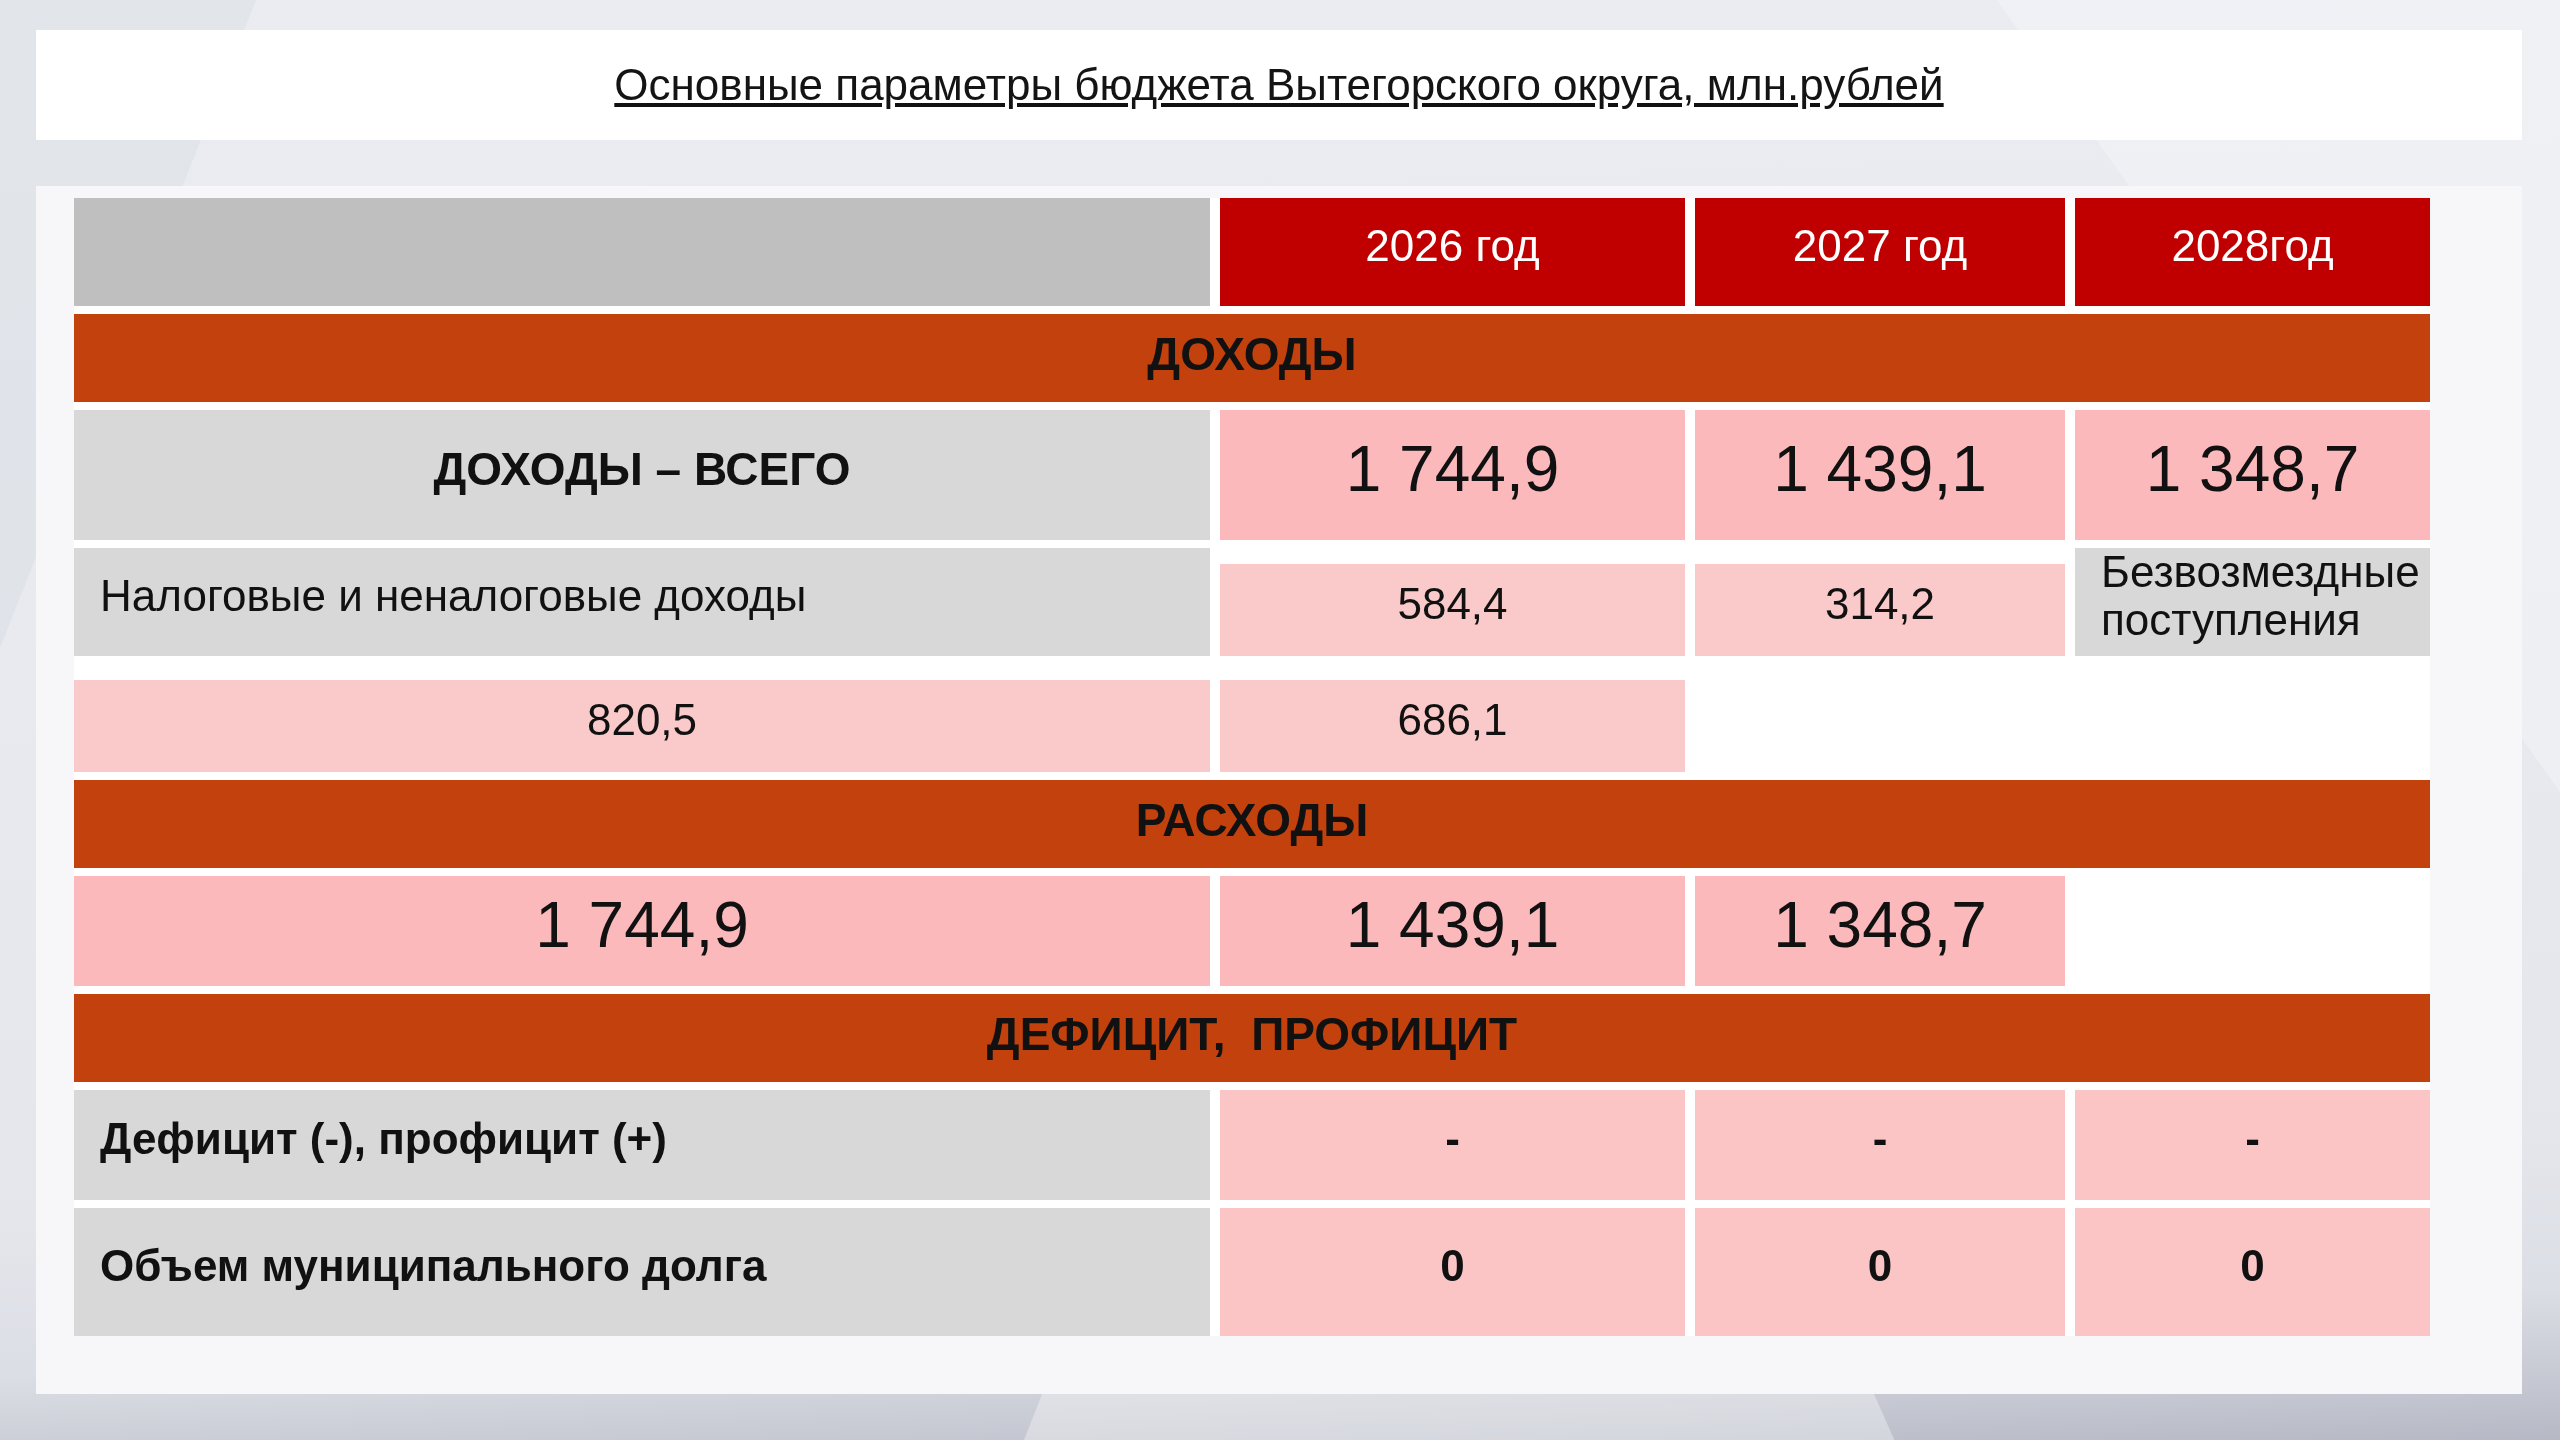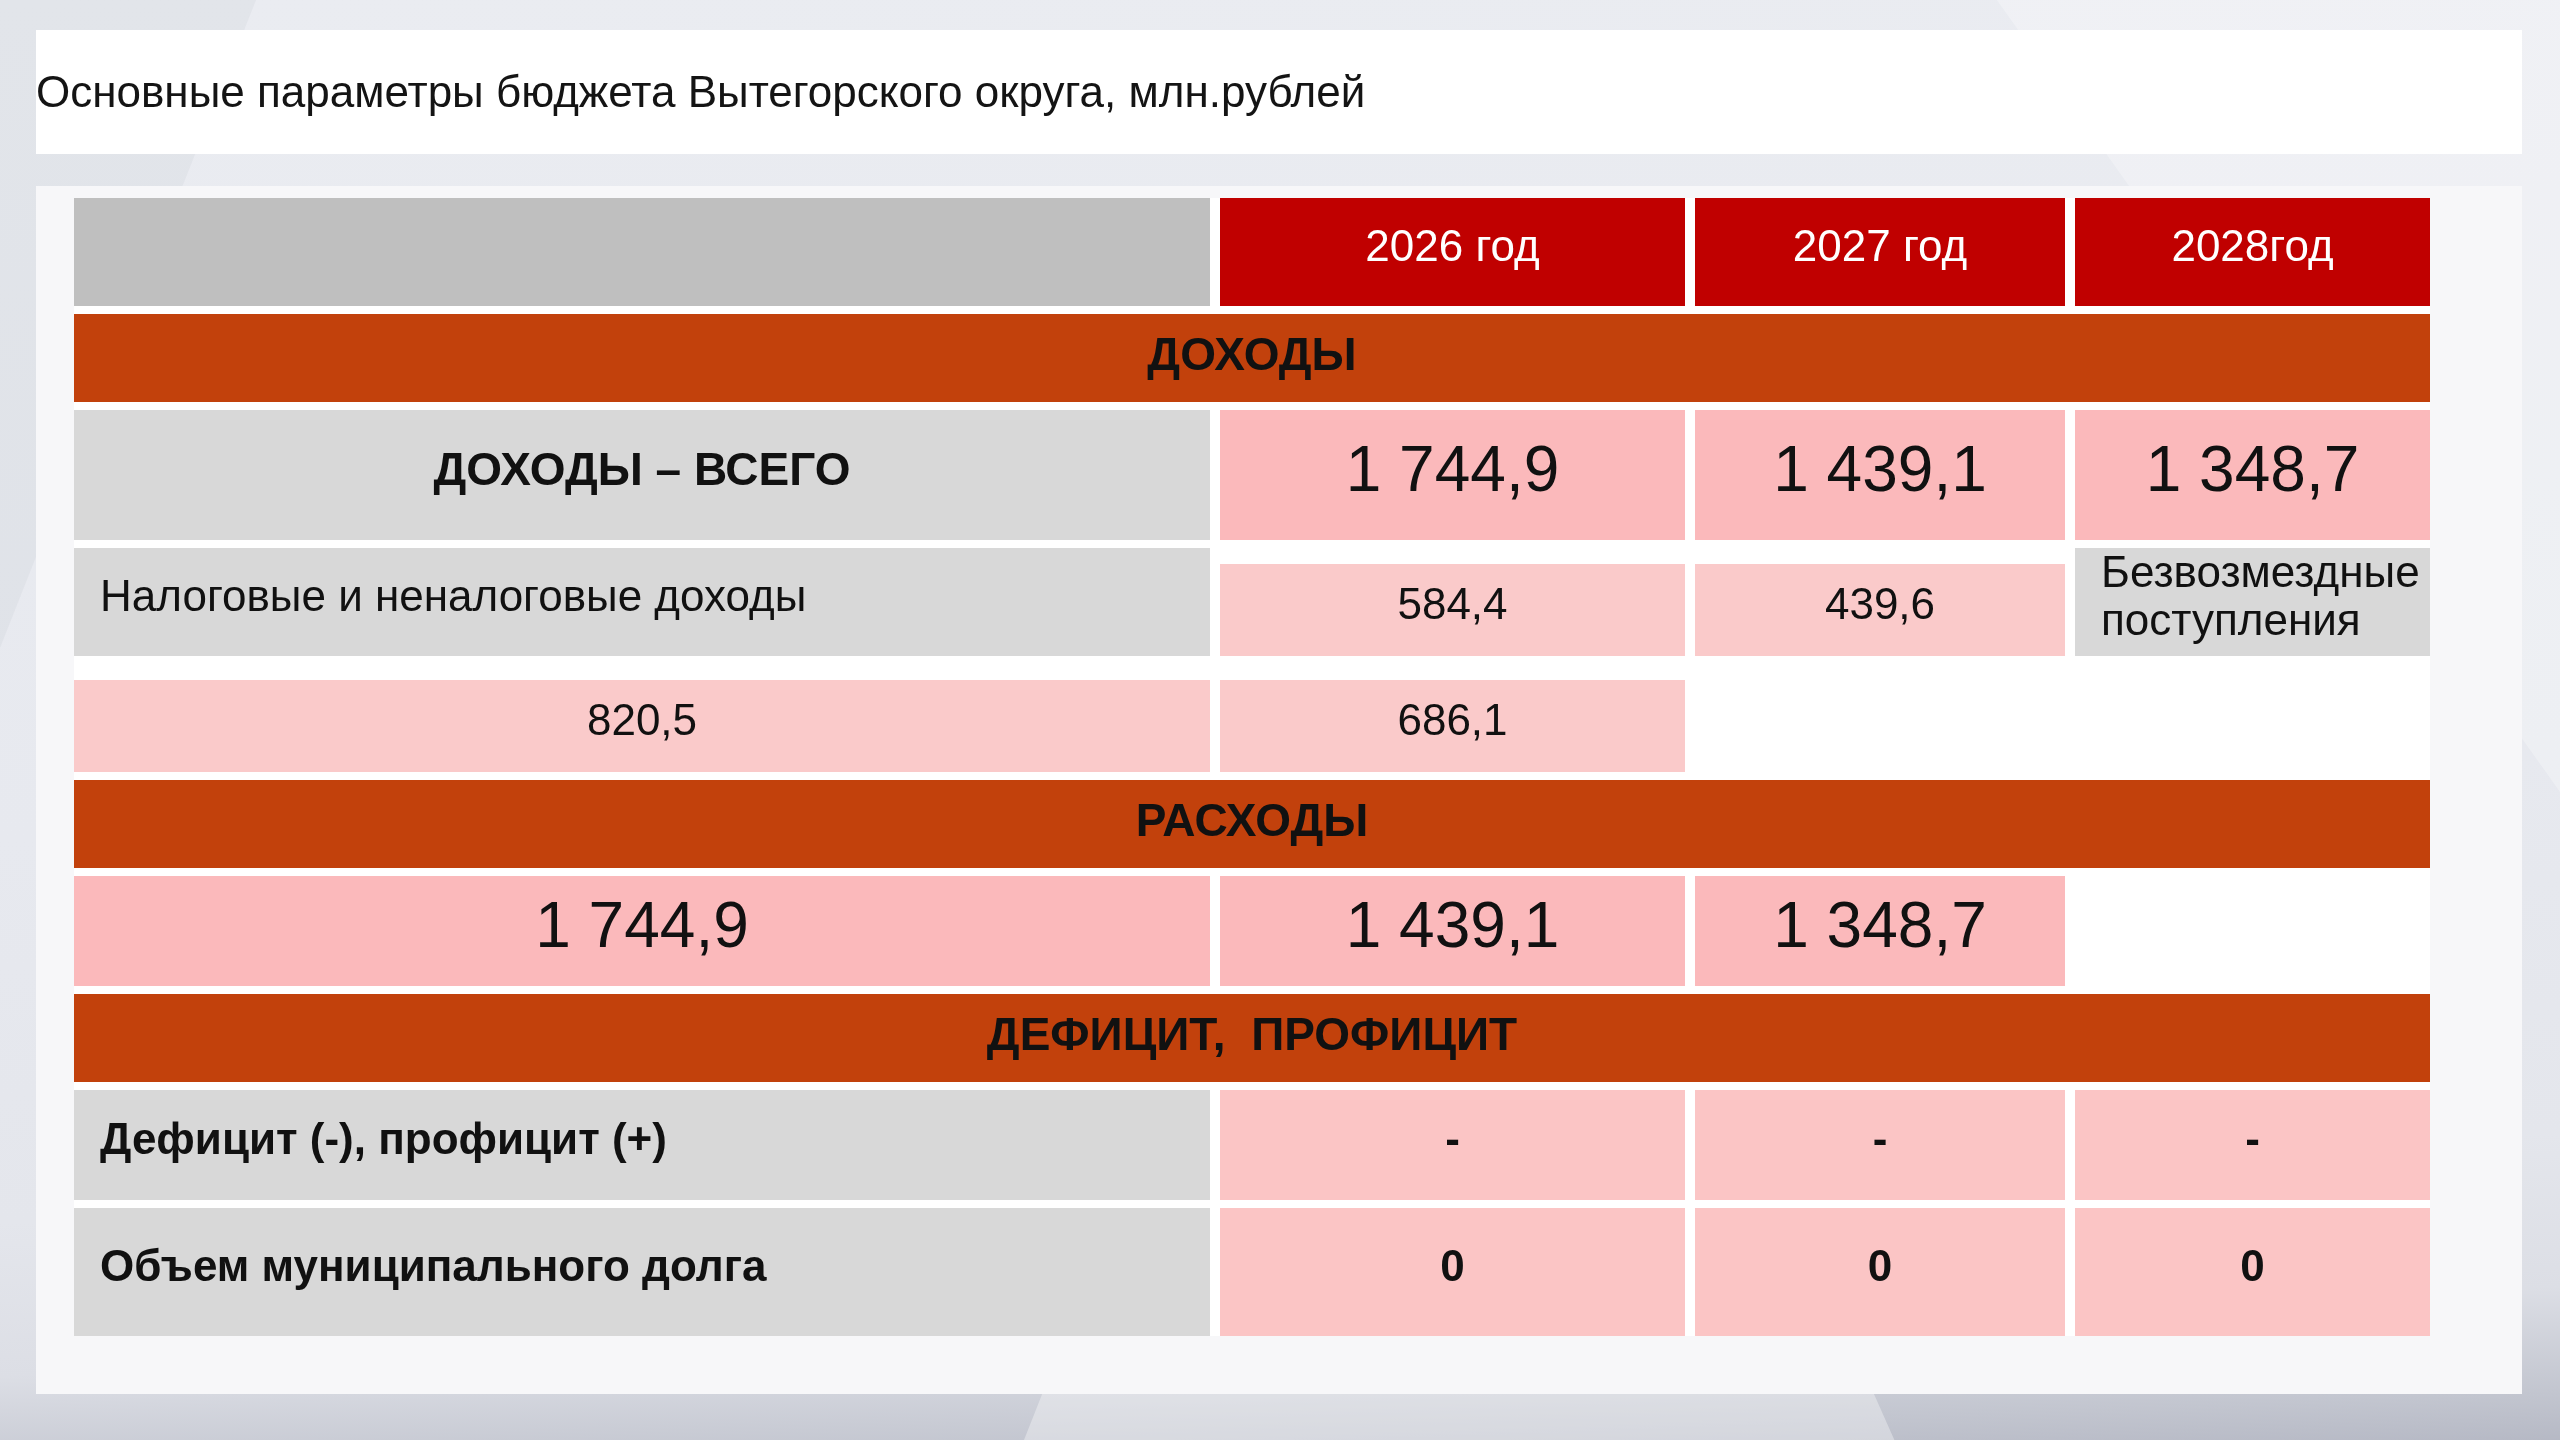--- a/index.html
+++ b/index.html
@@ -40,25 +40,26 @@
   }
   .bg-shape.s3 {
     background: rgba(160,165,180,0.10);
     clip-path: polygon(0% 0%, 10% 0%, 0% 45%);
   }
   .title-bar {
     position: absolute;
     left: 36px;
     top: 30px;
     width: 2486px;
-    height: 124px;
+    height: 110px;
     background: #FFFFFF;
     display: flex;
     align-items: center;
-    justify-content: flex-start;
+    justify-content: center;
+    text-decoration: underline;
   }
   .page-title {
     font-size: 44px;
     font-weight: 400;
     color: #141414;
     white-space: pre;
   }
   .panel {
     position: absolute;
     left: 36px;
@@ -124,21 +125,21 @@
 
     <div class="cell section">ДОХОДЫ</div>
 
     <div class="cell label-total">ДОХОДЫ – ВСЕГО</div>
     <div class="cell value-total">1 744,9</div>
     <div class="cell value-total">1 439,1</div>
     <div class="cell value-total">1 348,7</div>
 
     <div class="cell label-plain left">Налоговые и неналоговые доходы</div>
     <div class="cell value-plain">584,4</div>
-    <div class="cell value-plain">439,6</div>
+    <div class="cell value-plain">314,2</div>
 
     <div class="cell label-plain left">Безвозмездные поступления</div>
     <div class="cell value-plain">820,5</div>
     <div class="cell value-plain">686,1</div>
 
     <div class="cell section">РАСХОДЫ</div>
 
     <div class="cell value-total">1 744,9</div>
     <div class="cell value-total">1 439,1</div>
     <div class="cell value-total">1 348,7</div>

